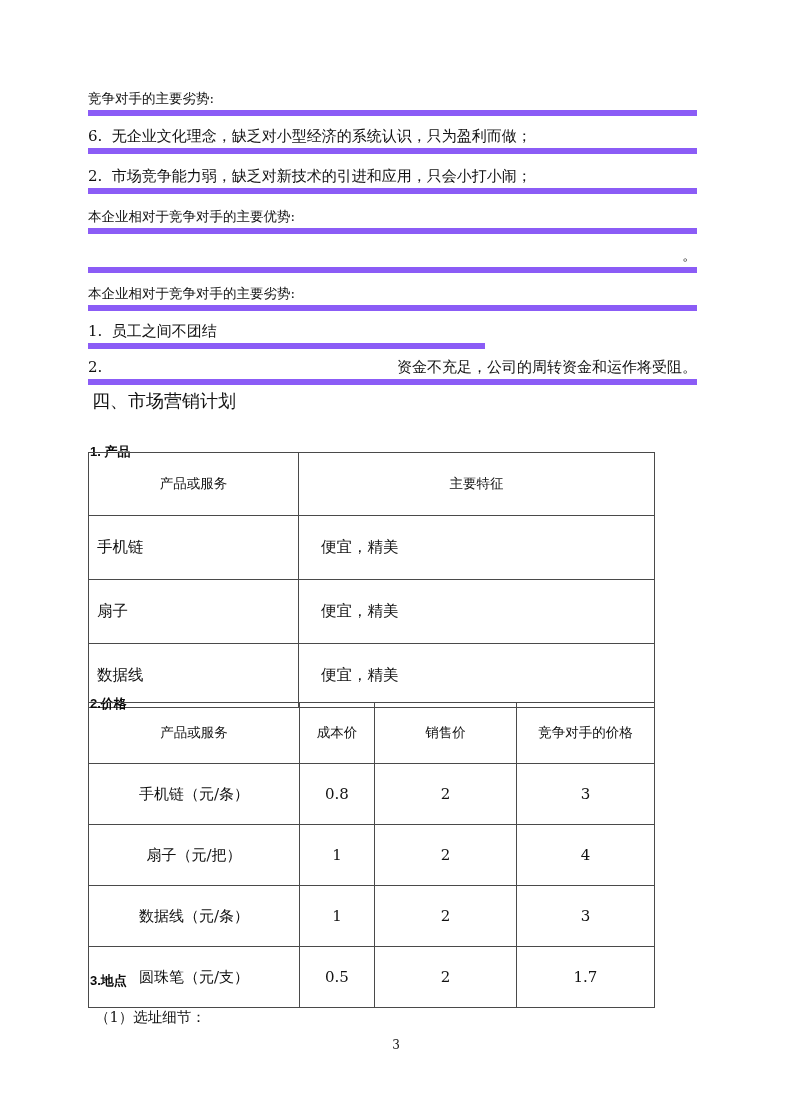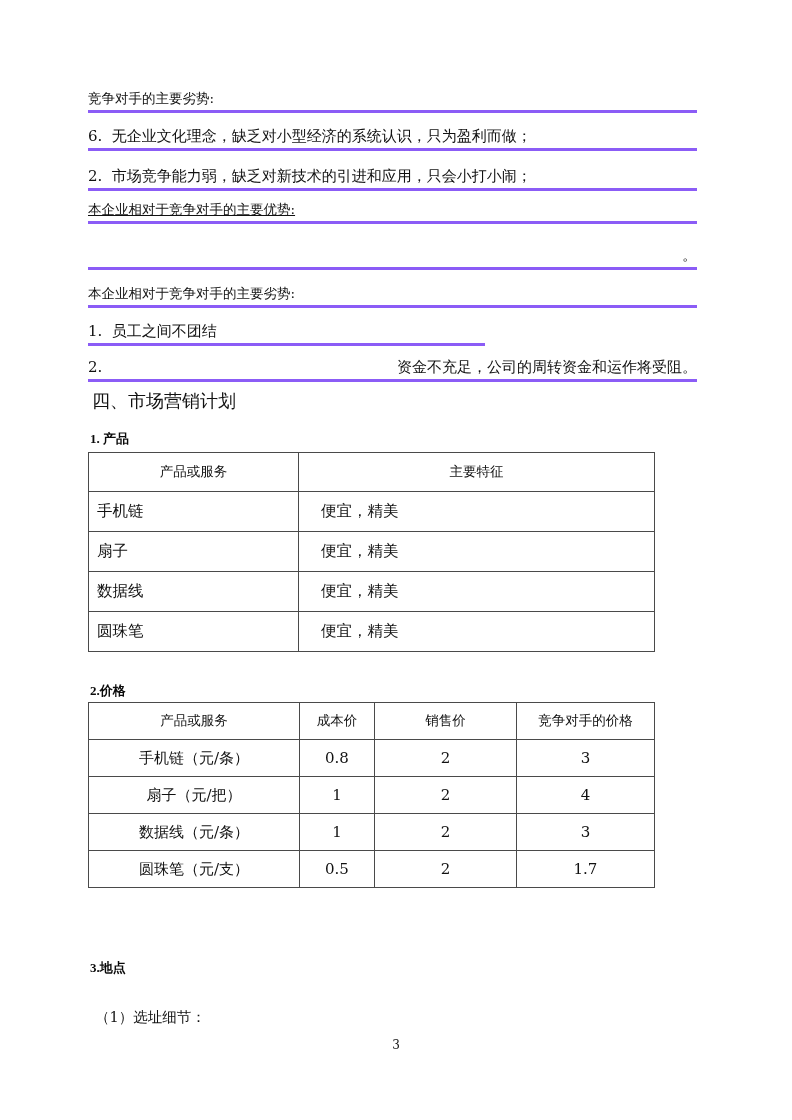--- a/index.html
+++ b/index.html
@@ -16,21 +16,21 @@
     font-family: "DejaVu Serif", "Liberation Serif", serif;
     color: #000000;
   }
 
   
   .ul-line {
     position: absolute;
     left: 88px;
     display: flex;
     align-items: flex-end;
-    border-bottom: 3px solid #8b5cf6;
+    border-bottom: 6px solid #8b5cf6;
     box-sizing: border-box;
     white-space: pre;
     font-family: "DejaVu Serif", "Liberation Serif", serif;
     font-size: 15px;
     line-height: 20px;
     padding-bottom: 2px;
     color: #111;
   }
   .ul-line.small {
     font-size: 13.5px;
@@ -51,26 +51,27 @@
     left: 92px;
     font-family: "DejaVu Serif", "Liberation Serif", serif;
     font-size: 18px;
     line-height: 24px;
     white-space: pre;
     color: #111;
   }
   .h-sub {
     position: absolute;
     left: 90px;
-    font-family: Liberation Serif, serif;
+    font-family: Liberation Sans, sans-serif;
     font-weight: bold;
     font-size: 13px;
     line-height: 18px;
     white-space: pre;
     color: #0a0a0a;
+    margin-top: 13px;
   }
   .h-sub2 {
     position: absolute;
     left: 90px;
     font-family: "DejaVu Serif", "Liberation Serif", serif;
     font-size: 14.5px;
     line-height: 20px;
     white-space: pre;
     color: #111;
   }
@@ -78,21 +79,21 @@
   
   table.doc-table {
     position: absolute;
     border-collapse: collapse;
     table-layout: fixed;
     font-family: "DejaVu Serif", "Liberation Serif", serif;
     color: #111;
   }
   table.doc-table td, table.doc-table th {
     border: 1px solid #4a4a4a;
-    padding: 0 8px;
+    padding: 12px 8px;
     font-weight: normal;
     vertical-align: middle;
   }
 
   
   #table-products {
     left: 88px;
     top: 452px;
     width: 566px;
   }
@@ -150,21 +151,21 @@
   </div>
 
   <div class="ul-line" style="top:126px; width:609px;">
     <span>6.  无企业文化理念，缺乏对小型经济的系统认识，只为盈利而做；</span>
   </div>
 
   <div class="ul-line" style="top:166px; width:609px;">
     <span>2.  市场竞争能力弱，缺乏对新技术的引进和应用，只会小打小闹；</span>
   </div>
 
-  <div class="ul-line small" style="top:199px; width:609px;text-decoration:underline;">
+  <div class="ul-line small" style="top:206px; width:609px;">
     <span>本企业相对于竞争对手的主要优势:</span>
   </div>
 
   <div class="ul-line" style="top:245px; width:609px;">
     <span class="spacer"></span>
     <span class="tail">。</span>
   </div>
 
   <div class="ul-line small" style="top:283px; width:609px;">
     <span>本企业相对于竞争对手的主要劣势:</span>
@@ -199,24 +200,20 @@
       <tr>
         <td>手机链</td>
         <td class="c2">便宜，精美</td>
       </tr>
       <tr>
         <td>扇子</td>
         <td class="c2">便宜，精美</td>
       </tr>
       <tr>
         <td>数据线</td>
-        <td class="c2">便宜，精美</td>
-      </tr>
-      <tr>
-        <td>圆珠笔</td>
         <td class="c2">便宜，精美</td>
       </tr>
     </tbody>
   </table>
 
   <div class="h-sub" style="top:682px;">2.价格</div>
 
   <table class="doc-table" id="table-prices">
     <colgroup>
       <col style="width:211px">

